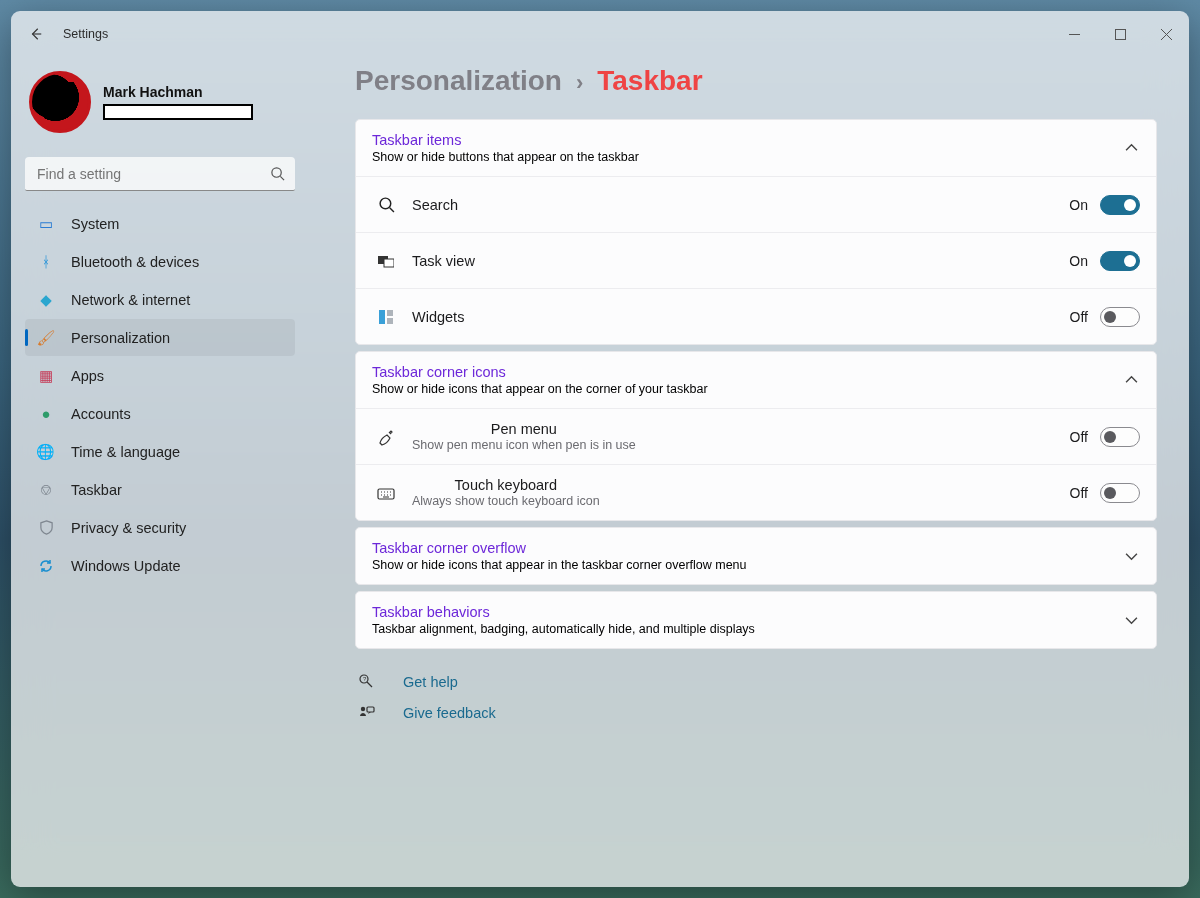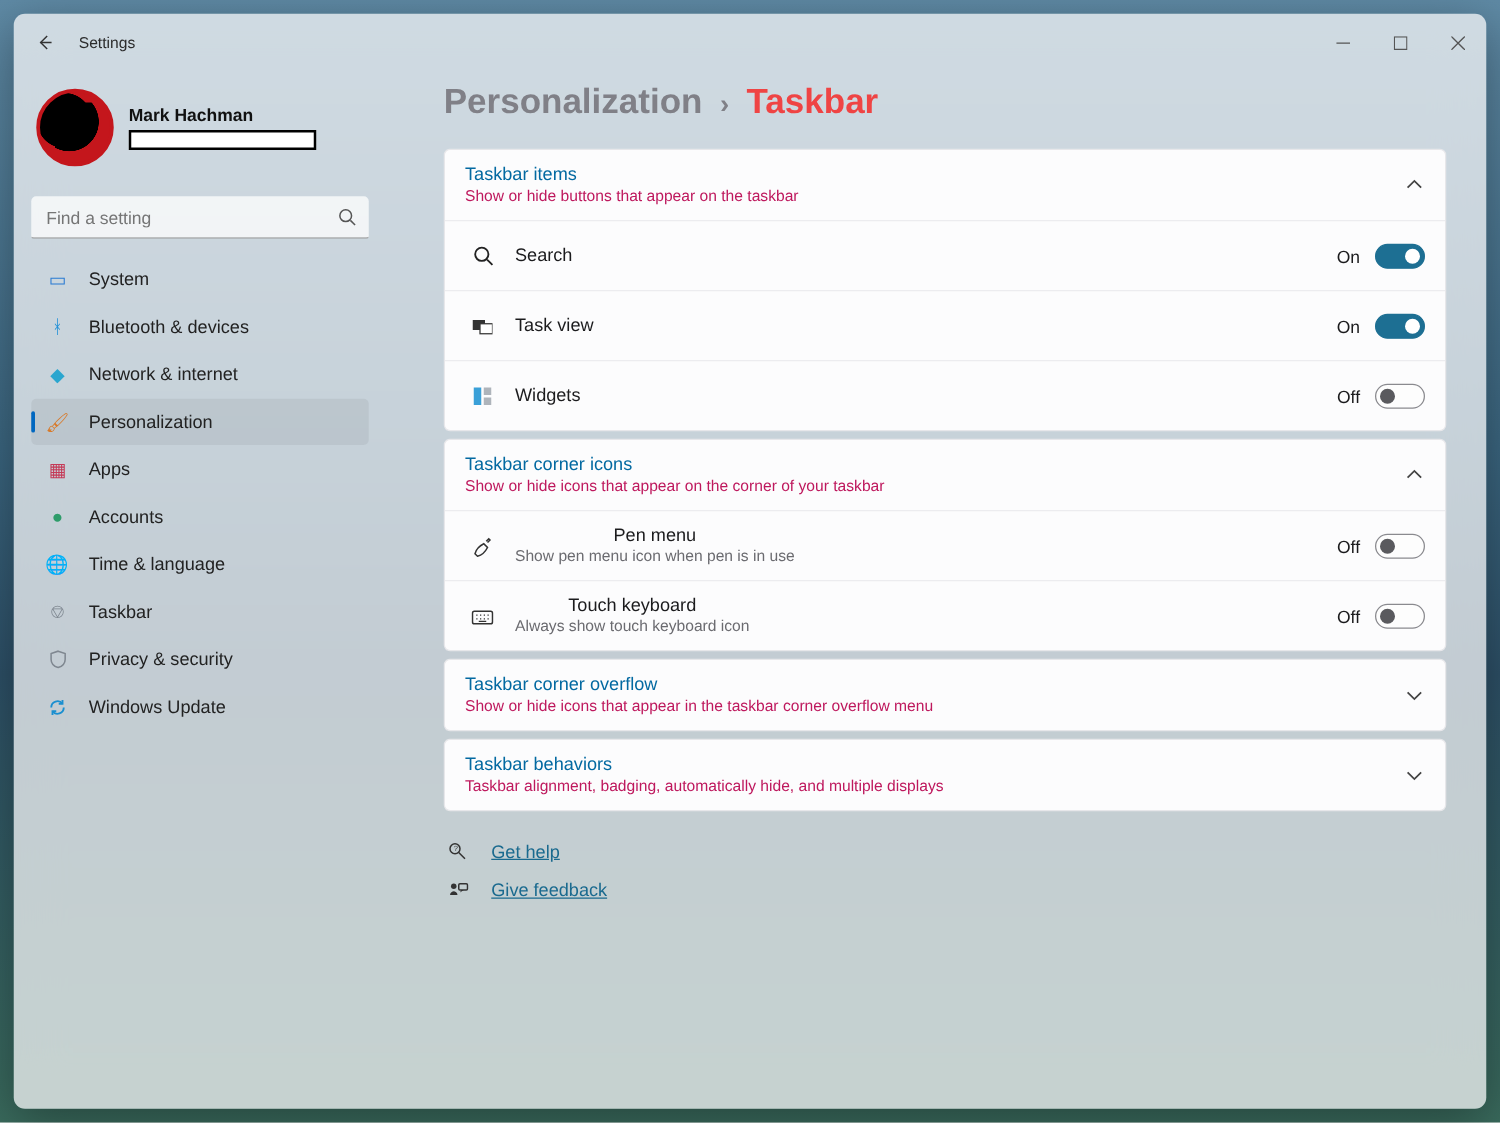--- a/index.html
+++ b/index.html
@@ -82,22 +82,22 @@
   .breadcrumb .sep{ font-size:22px; color:#808087; font-weight:600;}
   .breadcrumb .current{ font-size:28px; font-weight:600; color:#ef4444;}
 
   .card{
     background:#fcfcfd; border:1px solid #e7e7ea; border-radius:5px;
     margin-bottom:6px;
   }
   .section-head{
     padding:12px 50px 12px 16px; position:relative; cursor:pointer;
   }
-  .section-head .st{ font-size:14.5px; color:#0369a1; font-weight:400;}
-  .section-head .sd{ font-size:12.5px; color:#be185d; margin-top:2px;}
+  .section-head .st{ font-size:14.5px; color:#6d28d9; font-weight:400;}
+  .section-head .sd{ font-size:12.5px; color:#000000; margin-top:2px;}
   .chev{ position:absolute; right:18px; top:50%; transform:translateY(-50%); color:#555;}
   .chev svg{ width:13px; height:13px; }
 
   .row{
     border-top:1px solid #ececef; padding:0 16px 0 52px; min-height:56px;
     display:flex; align-items:center; position:relative;
   }
   .row .ricon{ position:absolute; left:52px; width:20px; display:flex; justify-content:center; color:#333;}
   .row .ricon{ left:18px; }
   .row .ricon{ } 
@@ -113,21 +113,21 @@
     background:#fdfdfd; border:1px solid #8a8a8f; cursor:pointer;
   }
   .toggle .knob{
     position:absolute; top:3px; left:3px; width:12px; height:12px; border-radius:50%;
     background:#5a5a5e;
   }
   .toggle.on{ background:#1d6f93; border-color:#1d6f93;}
   .toggle.on .knob{ left:auto; right:3px; background:#fff;}
 
   .helplinks{ margin-top:24px; display:flex; flex-direction:column; gap:14px; padding-left:2px;}
-  .helplink{ display:flex; align-items:flex-end; gap:18px; font-size:14.5px; color:#1a6a8f; cursor:pointer;text-decoration:underline;}
+  .helplink{ display:flex; align-items:flex-end; gap:28px; font-size:14.5px; color:#1a6a8f; cursor:pointer;}
   .helplink .hicon{ width:18px; color:#333; display:flex; justify-content:center;}
 
   
   svg{ display:block; }
 </style>
 </head>
 <body>
 
 <div class="window">
 

